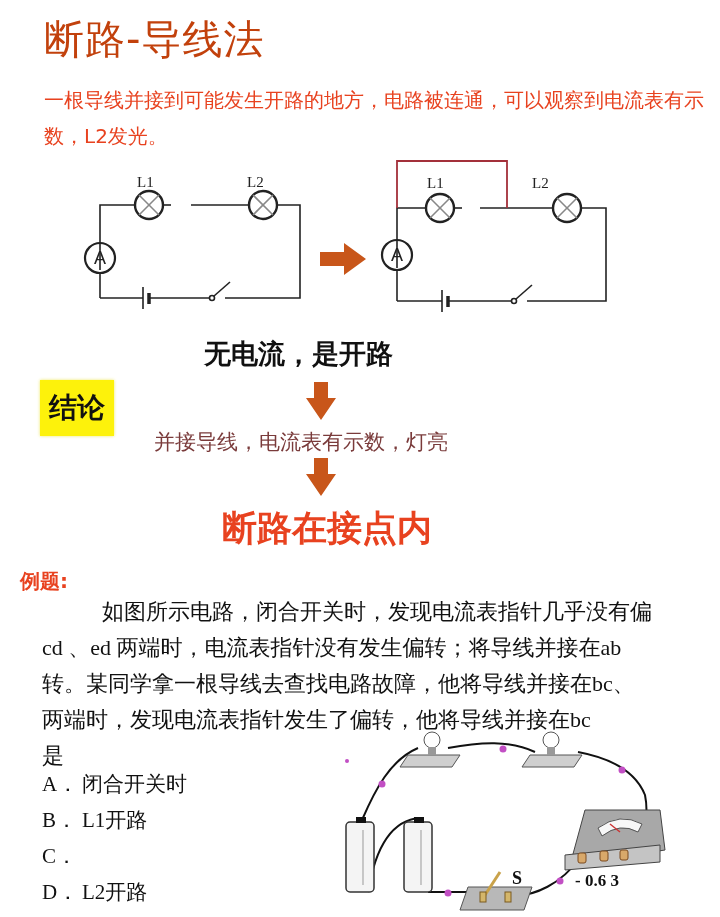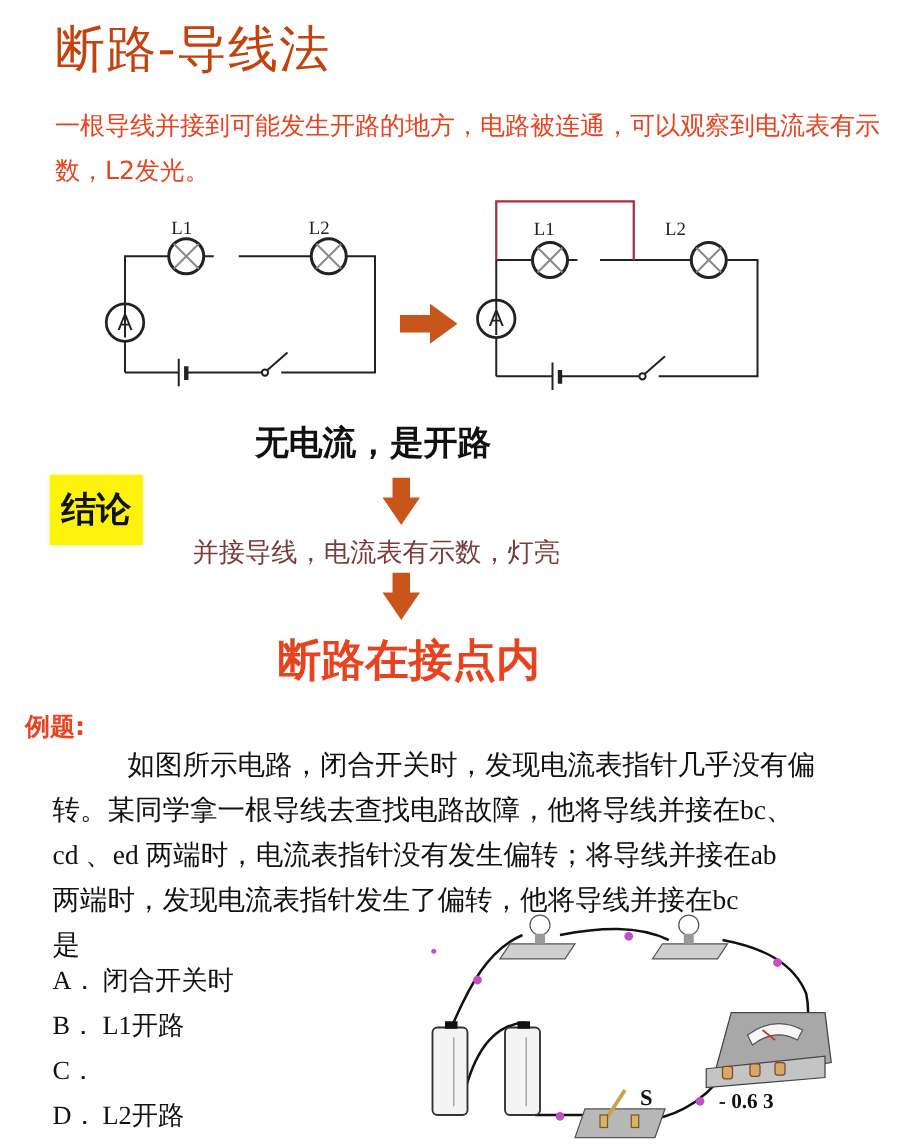--- a/index.html
+++ b/index.html
@@ -106,22 +106,22 @@
 
 <svg style="position:absolute;left:306px;top:458px;" width="30" height="38" viewBox="0 0 30 38">
   <polygon points="8,0 22,0 22,16 30,16 15,38 0,16 8,16" fill="#c8561a"></polygon>
 </svg>
 
 <div class="result">断路在接点内</div>
 
 <div class="q-label">例题:</div>
 <div class="q-body">
   <div class="first">如图所示电路，闭合开关时，发现电流表指针几乎没有偏</div>
+  <div>cd 、ed 两端时，电流表指针没有发生偏转；将导线并接在ab</div>
   <div>转。某同学拿一根导线去查找电路故障，他将导线并接在bc、</div>
-  <div>cd 、ed 两端时，电流表指针没有发生偏转；将导线并接在ab</div>
   <div>两端时，发现电流表指针发生了偏转，他将导线并接在bc</div>
   <div>是</div>
 </div>
 
 <div class="options">
   <div class="option">
     <span class="letter">A．</span>
     <span>闭合开关时</span>
   </div>
   <div class="option">

